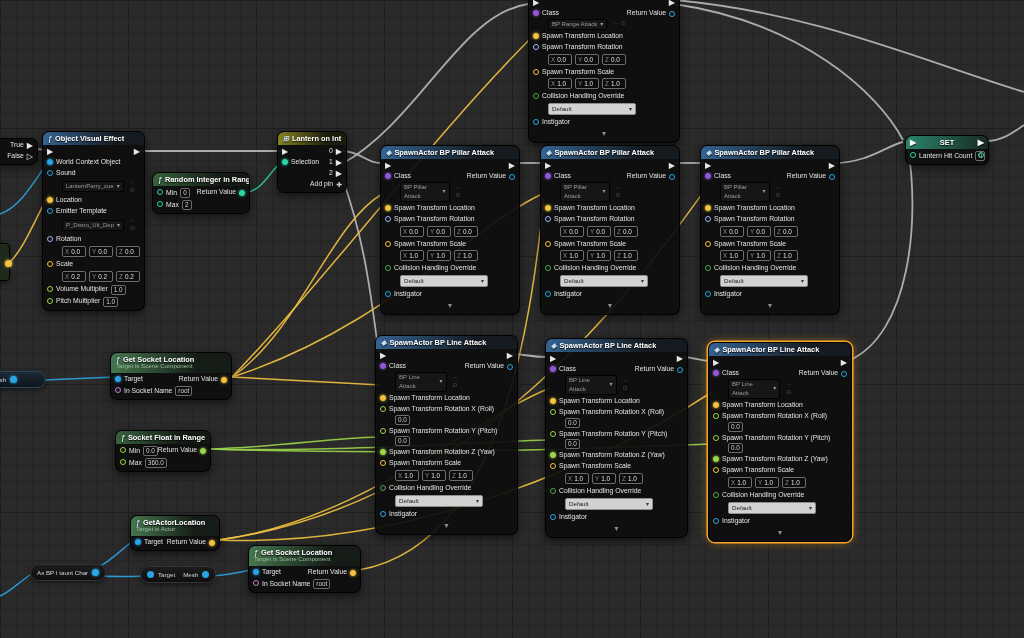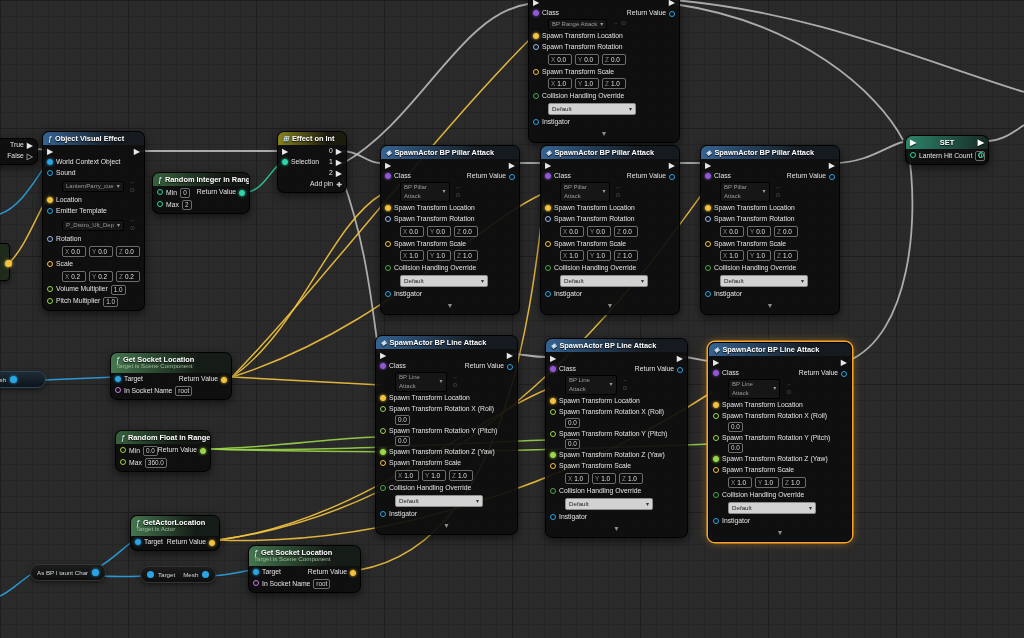--- a/index.html
+++ b/index.html
@@ -292,21 +292,21 @@
               <div class="inline">
                 <span class="lbl">Max</span>
                 <span class="box">2</span>
               </div>
             </div>
           </div>
         </div>
       </div>
     </div>
     <div class="node" style="left: 277px; top: 131px; width: 70px;">
-      <div class="hdr h-olive"><span class="icon">⊞</span><span>Effect on Int</span></div>
+      <div class="hdr h-olive"><span class="icon">⊞</span><span>Lantern on Int</span></div>
       <div class="body">
         <div class="row">
           <div class="lhs">
             <span class="pin exec">▶</span>
           </div>
           <div class="rhs">
             <span class="lbl">0</span>
             <span class="pin exec">▶</span>
           </div>
         </div>
@@ -856,21 +856,21 @@
               <div class="inline">
                 <span class="lbl">In Socket Name</span>
                 <span class="box">root</span>
               </div>
             </div>
           </div>
         </div>
       </div>
     </div>
     <div class="node" style="left: 115px; top: 430px; width: 96px;">
-      <div class="hdr h-pure"><span class="icon">ƒ</span><span>Random Float in Range</span></div>
+      <div class="hdr h-pure"><span class="icon">ƒ</span><span>Socket Float in Range</span></div>
       <div class="body">
         <div class="row">
           <div class="lhs">
             <span class="pin circle" style="border-color: rgb(155, 214, 75);"></span>
             <div class="ltxt">
               <div class="inline">
                 <span class="lbl">Min</span>
                 <span class="box">0.0</span>
               </div>
             </div>

